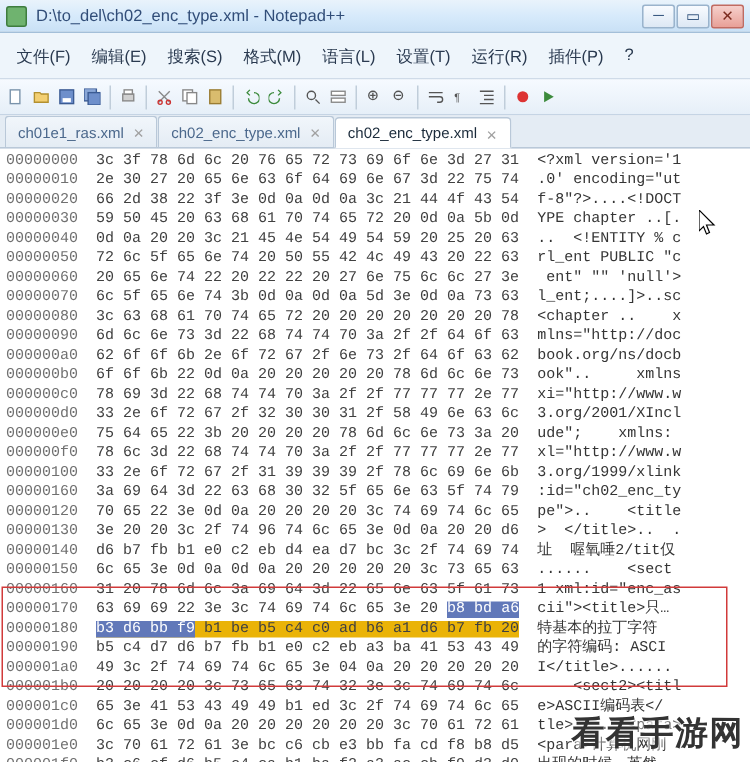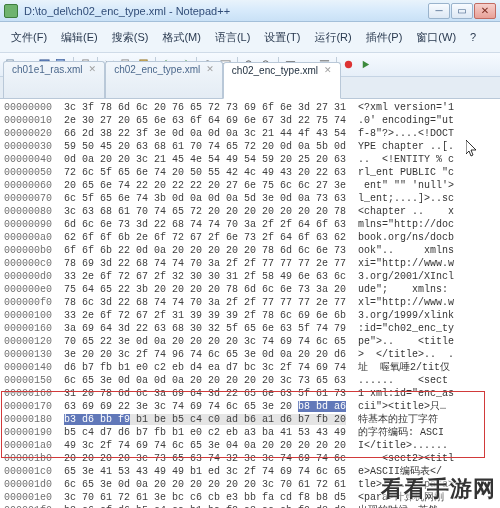--- a/index.html
+++ b/index.html
@@ -18,36 +18,36 @@
 .menu-item{padding:2px 7px}
 
 
 .toolbar{height:24px;background:linear-gradient(#f6faff,#e6eff8);border-bottom:1px solid #c5d4e4;display:flex;align-items:center;padding:0 3px;gap:2px}
 .tbtn{width:15px;height:15px;border:1px solid transparent;border-radius:2px;display:flex;align-items:center;justify-content:center}
 .tbtn svg{width:11px;height:11px}
 .sep{width:1px;height:16px;background:#c0cdda;margin:0 2px}
 
 
 .tabbar{height:22px;background:#e4ecf4;border-bottom:1px solid #b9c8d8;display:flex;align-items:flex-end;padding:0 3px;gap:0;font-size:10px}
-.tab{height:37px;padding:2px 8px 0;background:linear-gradient(#f1f6fb,#e4ecf4);border:1px solid #b9c8d8;border-bottom:none;border-radius:3px 3px 0 0;color:#4b688c;display:flex;white-space:nowrap}
+.tab{height:21px;padding:2px 8px 0;background:linear-gradient(#f1f6fb,#e4ecf4);border:1px solid #b9c8d8;border-bottom:none;border-radius:3px 3px 0 0;color:#4b688c;display:flex;align-items:center;white-space:nowrap}
 .tab.active{background:#fff;color:#1a2a3a;border-bottom:1px solid #fff;position:relative;top:1px}
 .tab .x{margin-left:6px;font-size:9px;color:#a0a0a0}
 
 
 .content{height:calc(508px - 22px - 20px - 24px - 22px);font-family:Consolas,"Courier New",monospace;font-size:10px;line-height:13px;color:#363636;padding:2px 0 0 4px;position:relative;white-space:pre}
 .hdr{color:#5a5a5a}
 .row{display:inline}
 .addr{color:#707070}
 .hex{color:#404040}
 .asc{color:#353535}
 
 
 .redbox{position:absolute;border:1.5px solid #d13a3a;pointer-events:none}
 .hl-blue{background:#6178b9;color:#fff}
-.hl-grey{background:#e5e5e5}
+.hl-grey{background:#eab308}
 
 
 .wm{position:absolute;right:4px;bottom:4px;font-size:22px;color:#333;font-weight:bold;font-family:"Microsoft YaHei",sans-serif;letter-spacing:1px;text-shadow:0 0 4px #fff,0 0 4px #fff}
 .cursor-arrow{position:absolute;width:12px;height:18px;pointer-events:none}
 </style>
 </head>
 <body>
 
 <div class="titlebar">
   <span class="win-icon"></span>
@@ -61,21 +61,20 @@
 
 <div class="menubar">
   <span class="menu-item">文件(F)</span>
   <span class="menu-item">编辑(E)</span>
   <span class="menu-item">搜索(S)</span>
   <span class="menu-item">格式(M)</span>
   <span class="menu-item">语言(L)</span>
   <span class="menu-item">设置(T)</span>
   <span class="menu-item">运行(R)</span>
   <span class="menu-item">插件(P)</span>
-  <span class="menu-item">窗口(W)</span>
   <span class="menu-item">?</span>
 </div>
 
 <div class="toolbar">
   <div class="tbtn">
       <svg viewBox="0 0 12 12">
         <rect x="2" y="1" width="7" height="10" fill="#fff" stroke="#7a93ab"></rect>
       </svg>
     </div>
   <div class="tbtn">

